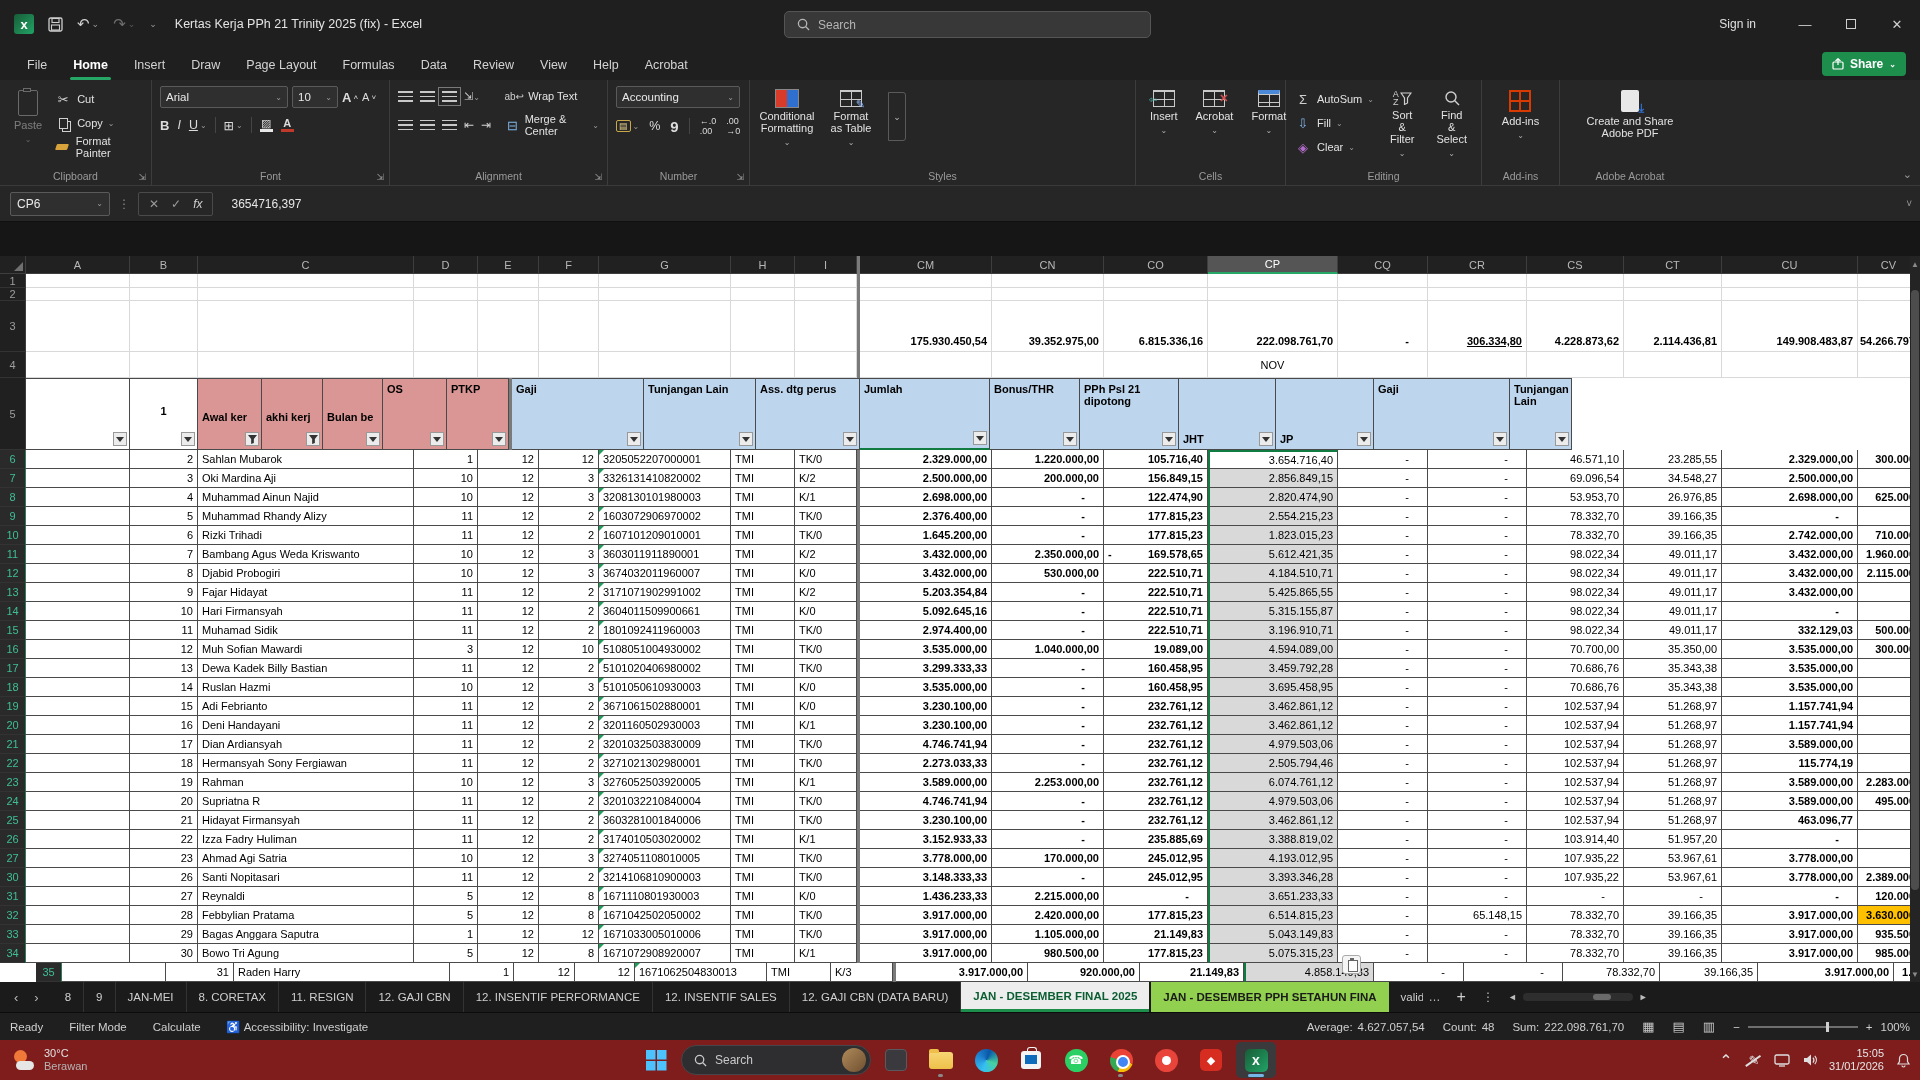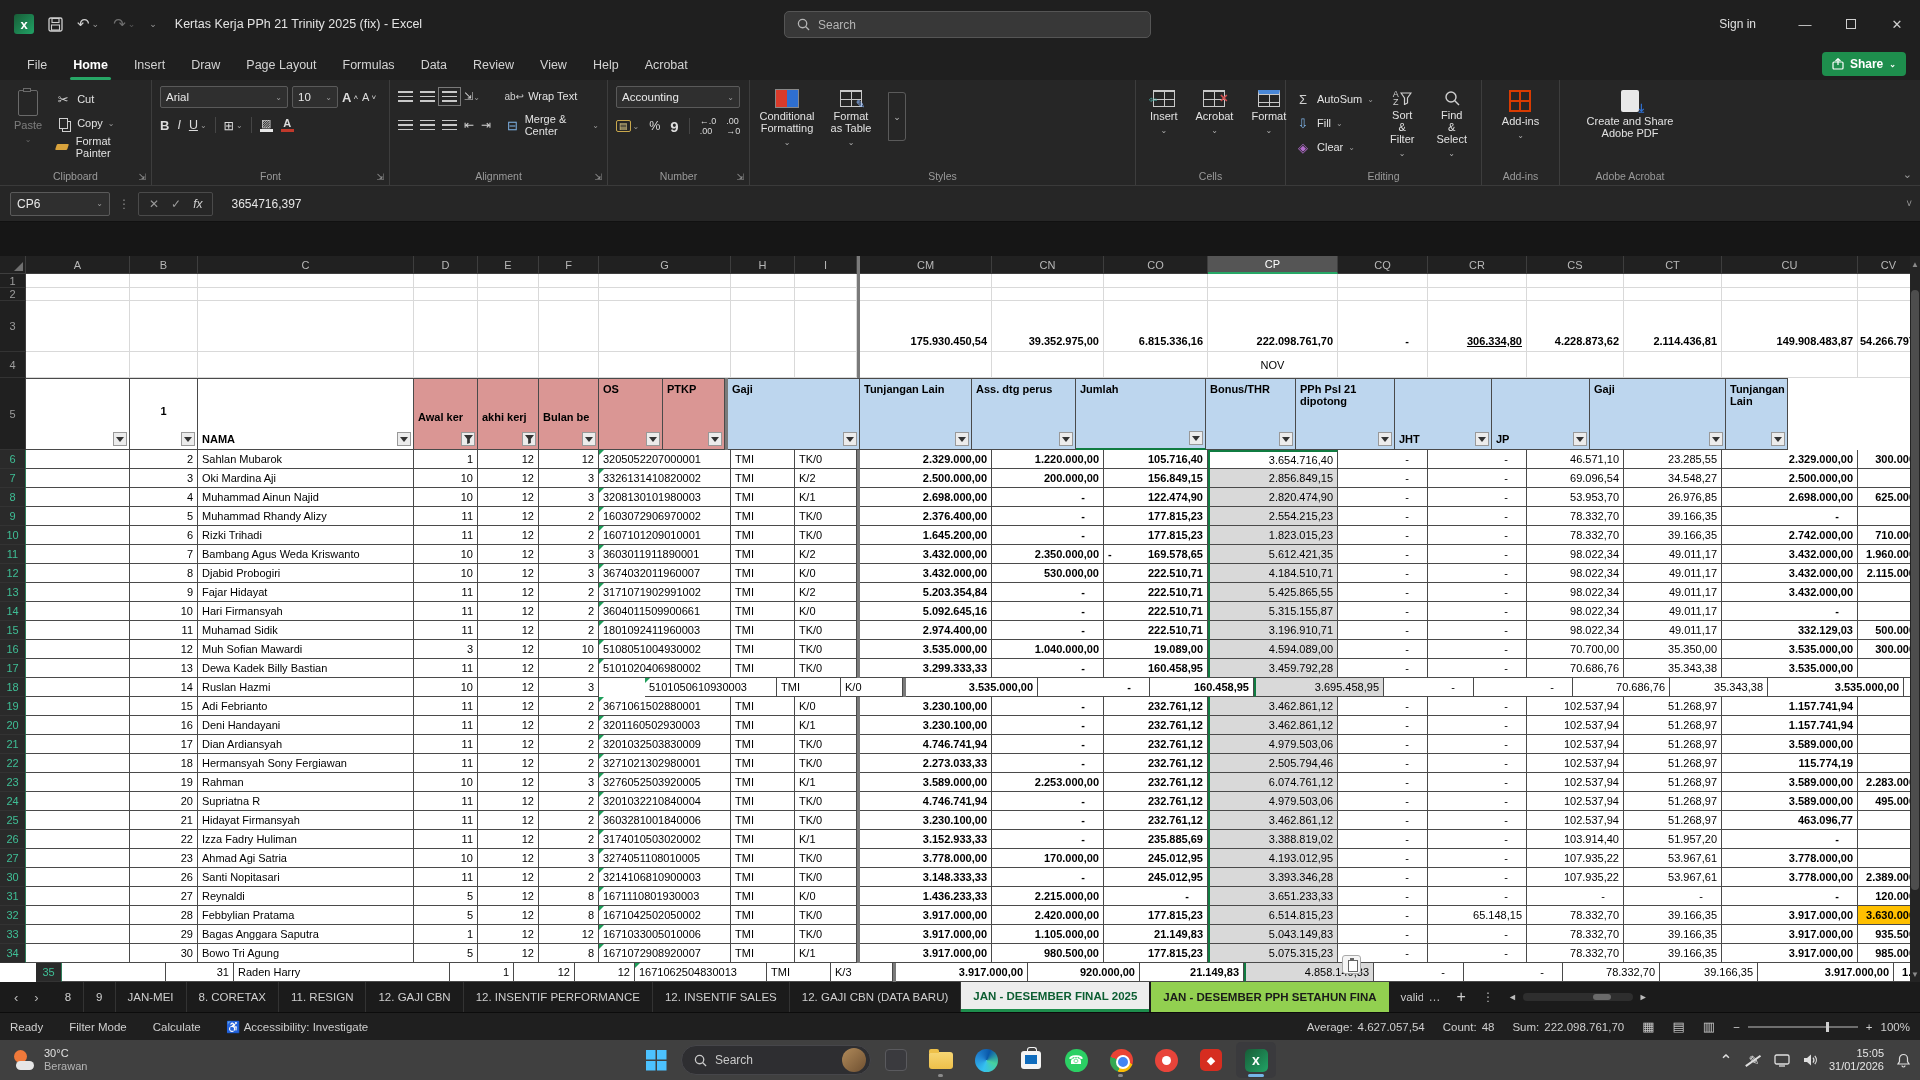--- a/index.html
+++ b/index.html
@@ -139,21 +139,21 @@
     color:#cfcfcf; font-size:11.5px; padding:0 10px; }
   .sleft { display:flex; gap:26px; align-items:center; }
   .sright { margin-left:auto; display:flex; gap:18px; align-items:center; }
   .stat { display:flex; gap:5px; }
   .viewico { font-size:13px; color:#c7c7c7; }
   .zoomline { display:flex; align-items:center; gap:8px; }
   .ztrack { width:110px; height:2px; background:#6e6e6e; position:relative; }
   .zthumb { position:absolute; left:78px; top:-4px; width:3px; height:10px; background:#cfcfcf; }
 
   
-  #taskbar { top:1040px; height:40px; background:#404040; display:flex; align-items:center; }
+  #taskbar { top:1040px; height:40px; background:#7f1d1d; display:flex; align-items:center; }
   .weather { display:flex; align-items:center; gap:8px; margin-left:12px; color:#e0e0e0; }
   .weather .t { font-size:11px; line-height:13px; }
   .ic-weather { width:24px; height:22px; position:relative; }
   .ic-weather::before { content:""; position:absolute; left:2px; top:1px; width:13px; height:13px; border-radius:50%; background:#f0793a; }
   .ic-weather::after { content:""; position:absolute; left:4px; bottom:1px; width:18px; height:9px; border-radius:6px; background:#e6e6e6; }
   .apps { position:absolute; left:636px; display:flex; align-items:center; gap:5px; }
   .tb-app { width:40px; height:36px; border-radius:5px; display:flex; align-items:center; justify-content:center; position:relative; }
   .tb-app.active { background:#3a3a3d; }
   .tb-app.active::after { content:""; position:absolute; bottom:1px; left:12px; width:16px; height:3px; border-radius:2px; background:#75b6e8; }
   .tb-app.dot::after { content:""; position:absolute; bottom:1px; left:17px; width:5px; height:3px; border-radius:2px; background:#8a8a8a; }
@@ -636,28 +636,20 @@
         </div>
       </div>
       <div class="hcell hdr-white" style="width: 68px;">
         <div class="hlabel" style="left: 50%; top: 26px; transform: translateX(-50%);">1</div>
         <div class="ddbtn">
           <svg width="8" height="5" viewBox="0 0 8 5">
             <path d="M0 0h8L4 5z" fill="#333"></path>
           </svg>
         </div>
       </div>
-      <div class="hcell hdr-white" style="width: 216px;">
-        <div class="hlabel botl">NAMA</div>
-        <div class="ddbtn">
-          <svg width="8" height="5" viewBox="0 0 8 5">
-            <path d="M0 0h8L4 5z" fill="#333"></path>
-          </svg>
-        </div>
-      </div>
       <div class="hcell hdr-pink" style="width: 64px;">
         <div class="hlabel mid">Awal ker</div>
         <div class="ddbtn">
           <svg width="9" height="9" viewBox="0 0 10 10">
             <path d="M0 0h10L6.5 4.5V9L3.5 10V4.5z" fill="#333"></path>
           </svg>
         </div>
       </div>
       <div class="hcell hdr-pink" style="width: 61px;">
         <div class="hlabel mid">akhi kerj</div>
@@ -1053,21 +1045,21 @@
       <div class="cell dark r b" style="width: 62px;"></div>
     </div>
     <div class="grow" style="height: 19px;">
       <div class="rh sel" style="width: 26px; height: 19px;">18</div>
       <div class="cell dark " style="width: 104px;"></div>
       <div class="cell dark r" style="width: 68px;">14</div>
       <div class="cell dark l" style="width: 216px;">Ruslan Hazmi</div>
       <div class="cell dark r" style="width: 64px;">10</div>
       <div class="cell dark r" style="width: 61px;">12</div>
       <div class="cell dark r" style="width: 60px;">3</div>
-      <div class="cell dark l tri" style="width: 132px; margin-left: 46px;">5101050610930003</div>
+      <div class="cell dark l tri" style="width: 132px;">5101050610930003</div>
       <div class="cell dark l" style="width: 64px;">TMI</div>
       <div class="cell dark l" style="width: 62px;">K/0</div>
       <div class="pane" style="width: 3px;"></div>
       <div class="cell dark r b" style="width: 132px;">3.535.000,00</div>
       <div class="cell dark r b dash" style="width: 112px;">-</div>
       <div class="cell dark r b" style="width: 104px;">160.458,95</div>
       <div class="cell dark r cp-sel" style="width: 130px;">3.695.458,95</div>
       <div class="cell dark r dash" style="width: 90px;">-</div>
       <div class="cell dark r dash" style="width: 99px;">-</div>
       <div class="cell dark r" style="width: 97px;">70.686,76</div>

